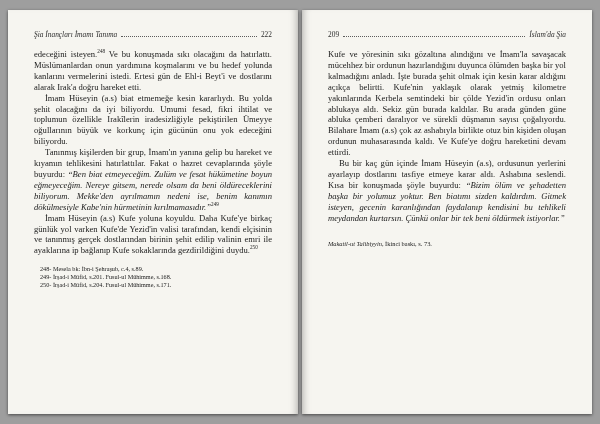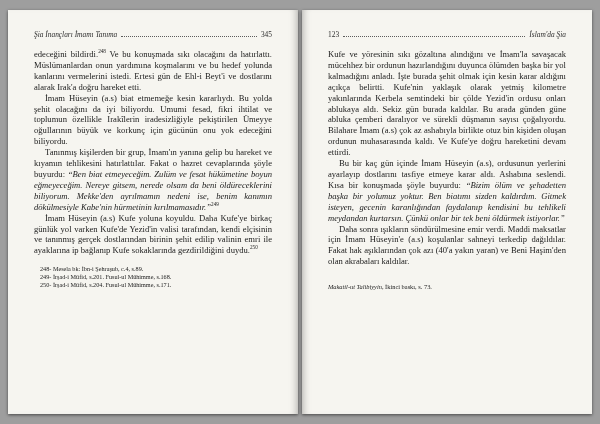--- a/index.html
+++ b/index.html
@@ -79,51 +79,50 @@
 </style>
 </head>
 <body>
 
 <div class="spread">
 
   <div class="page left">
     <div class="page-header">
       <span class="running-title">Şia İnançları İmamı Tanıma</span>
       <span class="leader"></span>
-      <span class="page-number">345</span>
+      <span class="page-number">222</span>
     </div>
 
     <div class="body-text">
-      <p class="para no-indent"><span>edeceğini bildirdi.</span><sup class="fnref">248</sup><span> Ve bu konuşmada sıkı olacağını da hatırlattı. Müslümanlardan onun yardımına koşmalarını ve bu hedef yolunda kanlarını vermelerini istedi. Ertesi gün de Ehl-i Beyt'i ve dostlarını alarak Irak'a doğru hareket etti.</span></p>
+      <p class="para no-indent"><span>edeceğini isteyen.</span><sup class="fnref">248</sup><span> Ve bu konuşmada sıkı olacağını da hatırlattı. Müslümanlardan onun yardımına koşmalarını ve bu hedef yolunda kanlarını vermelerini istedi. Ertesi gün de Ehl-i Beyt'i ve dostlarını alarak Irak'a doğru hareket etti.</span></p>
 
       <p class="para">İmam Hüseyin (a.s) biat etmemeğe kesin kararlıydı. Bu yolda şehit olacağını da iyi biliyordu. Umumi fesad, fikri ihtilat ve toplumun özellikle Irakîlerin iradesizliğiyle pekiştirilen Ümeyye oğullarının büyük ve korkunç için gücünün onu yok edeceğini biliyordu.</p>
 
       <p class="para"><span>Tanınmış kişilerden bir grup, İmam'ın yanına gelip bu hareket ve kıyamın tehlikesini hatırlattılar. Fakat o hazret cevaplarında şöyle buyurdu: </span><span class="quote">“Ben biat etmeyeceğim. Zulüm ve fesat hükümetine boyun eğmeyeceğim. Nereye gitsem, nerede olsam da beni öldüreceklerini biliyorum. Mekke'den ayrılmamın nedeni ise, benim kanımın dökülmesiyle Kabe'nin hürmetinin kırılmamasıdır.”</span><sup class="fnref">249</sup></p>
 
       <p class="para"><span>İmam Hüseyin (a.s) Kufe yoluna koyuldu. Daha Kufe'ye birkaç günlük yol varken Kufe'de Yezid'in valisi tarafından, kendi elçisinin ve tanınmış gerçek dostlarından birinin şehit edilip valinin emri ile ayaklarına ip bağlanıp Kufe sokaklarında gezdirildiğini duydu.</span><sup class="fnref">250</sup></p>
     </div>
 
     <div class="footnotes">
       <p>248- Mesela bk: İbn-i Şehraşub, c.4, s.89.</p>
       <p>249- İrşad-i Müfid, s.201. Fusul-ul Mühimme, s.168.</p>
       <p>250- İrşad-i Müfid, s.204. Fusul-ul Mühimme, s.171.</p>
     </div>
   </div>
 
   <div class="page right">
     <div class="page-header">
-      <span class="page-number">123</span>
+      <span class="page-number">209</span>
       <span class="leader"></span>
       <span class="running-title">İslam'da Şia</span>
     </div>
 
     <div class="body-text">
       <p class="para no-indent">Kufe ve yöresinin sıkı gözaltına alındığını ve İmam'la savaşacak mücehhez bir ordunun hazırlandığını duyunca ölümden başka bir yol kalmadığını anladı. İşte burada şehit olmak için kesin karar aldığını açıkça belirtti. Kufe'nin yaklaşık olarak yetmiş kilometre yakınlarında Kerbela semtindeki bir çölde Yezid'in ordusu onları ablukaya aldı. Sekiz gün burada kaldılar. Bu arada günden güne abluka çemberi daralıyor ve sürekli düşmanın sayısı çoğalıyordu. Bilahare İmam (a.s) çok az ashabıyla birlikte otuz bin kişiden oluşan ordunun muhasarasında kaldı. Ve Kufe'ye doğru hareketini devam ettirdi.</p>
 
       <p class="para"><span>Bu bir kaç gün içinde İmam Hüseyin (a.s), ordusunun yerlerini ayarlayıp dostlarını tasfiye etmeye karar aldı. Ashabına seslendi. Kısa bir konuşmada şöyle buyurdu: </span><span class="quote">“Bizim ölüm ve şehadetten başka bir yolumuz yoktur. Ben biatımı sizden kaldırdım. Gitmek isteyen, gecenin karanlığından faydalanıp kendisini bu tehlikeli meydandan kurtarsın. Çünkü onlar bir tek beni öldürmek istiyorlar.”</span></p>
 
-      <p class="para">Daha sonra ışıkların söndürülmesine emir verdi. Maddi maksatlar için İmam Hüseyin'e (a.s) koşulanlar sahneyi terkedip dağıldılar. Fakat hak aşıklarından çok azı (40'a yakın yaran) ve Beni Haşim'den olan akrabaları kaldılar.</p>
     </div>
 
     <div class="footnote-single"><span class="book-title">Makatil-ut Talibiyyin</span><span>, İkinci baskı, s. 73.</span></div>
   </div>
 
 </div>
 
 </body></html>

